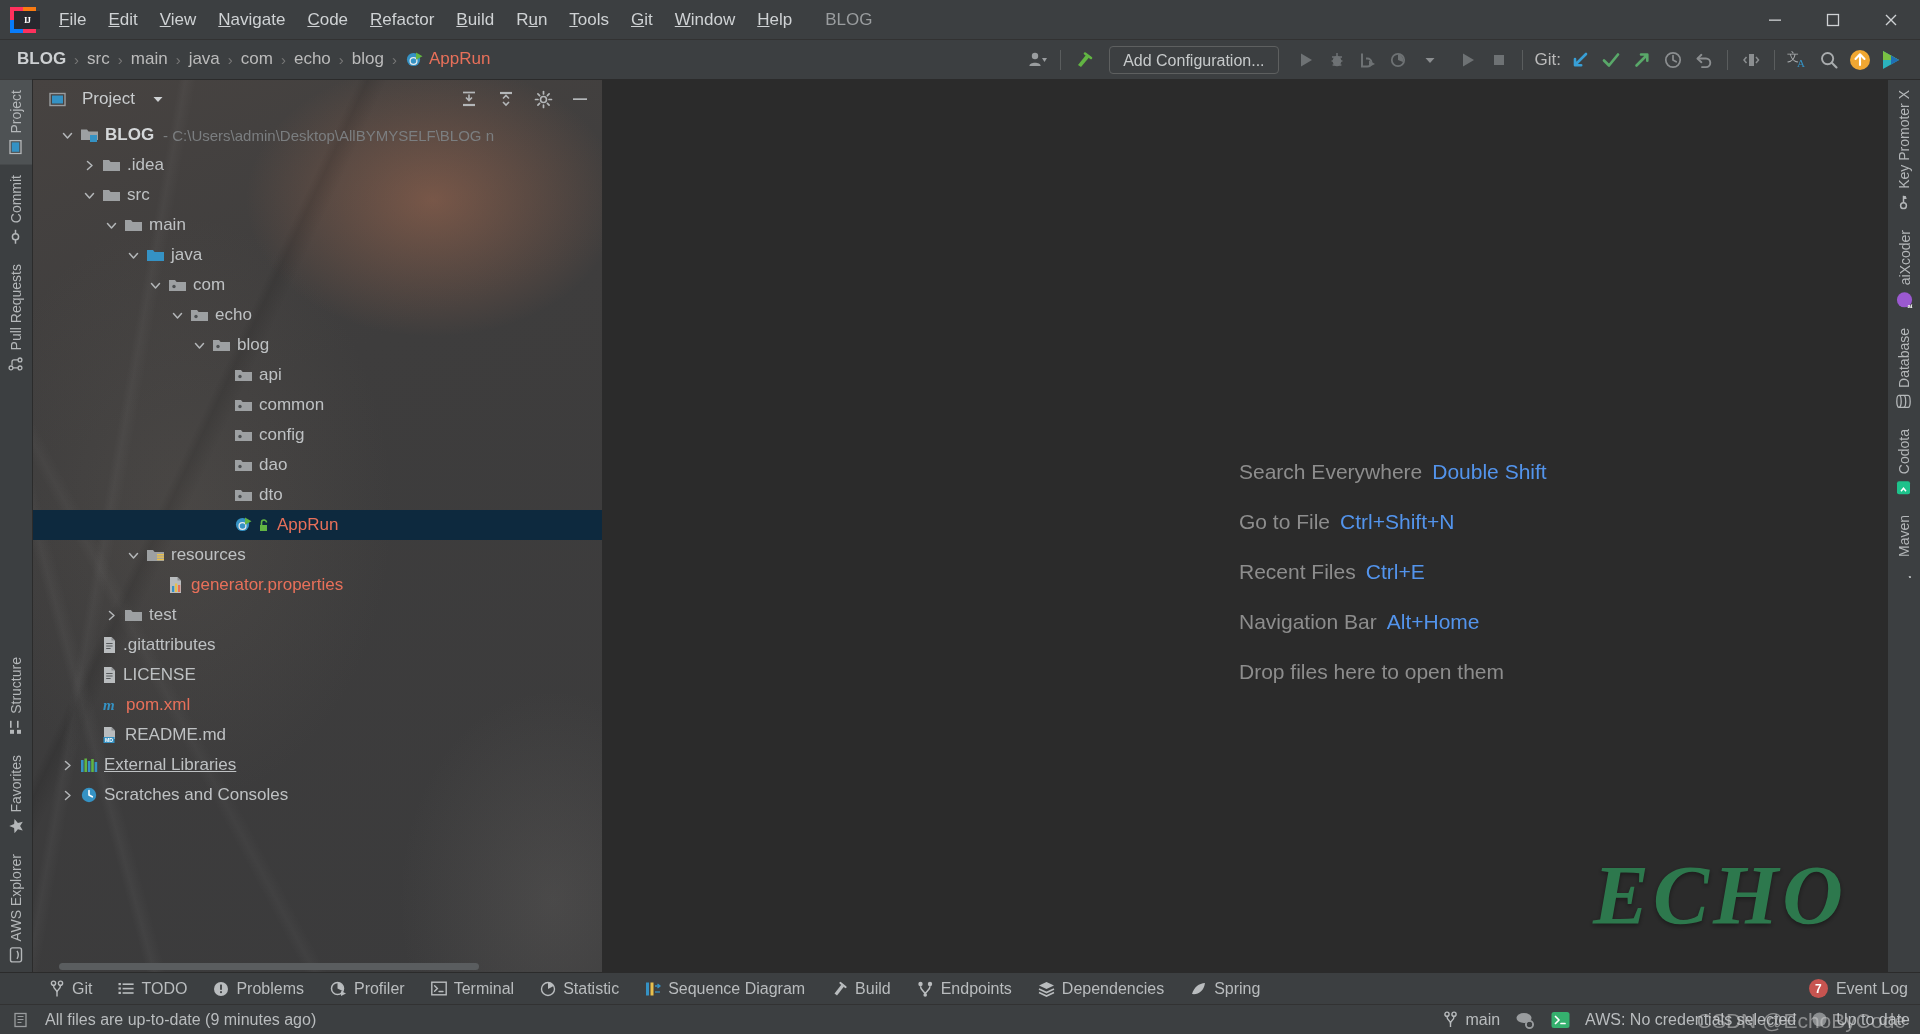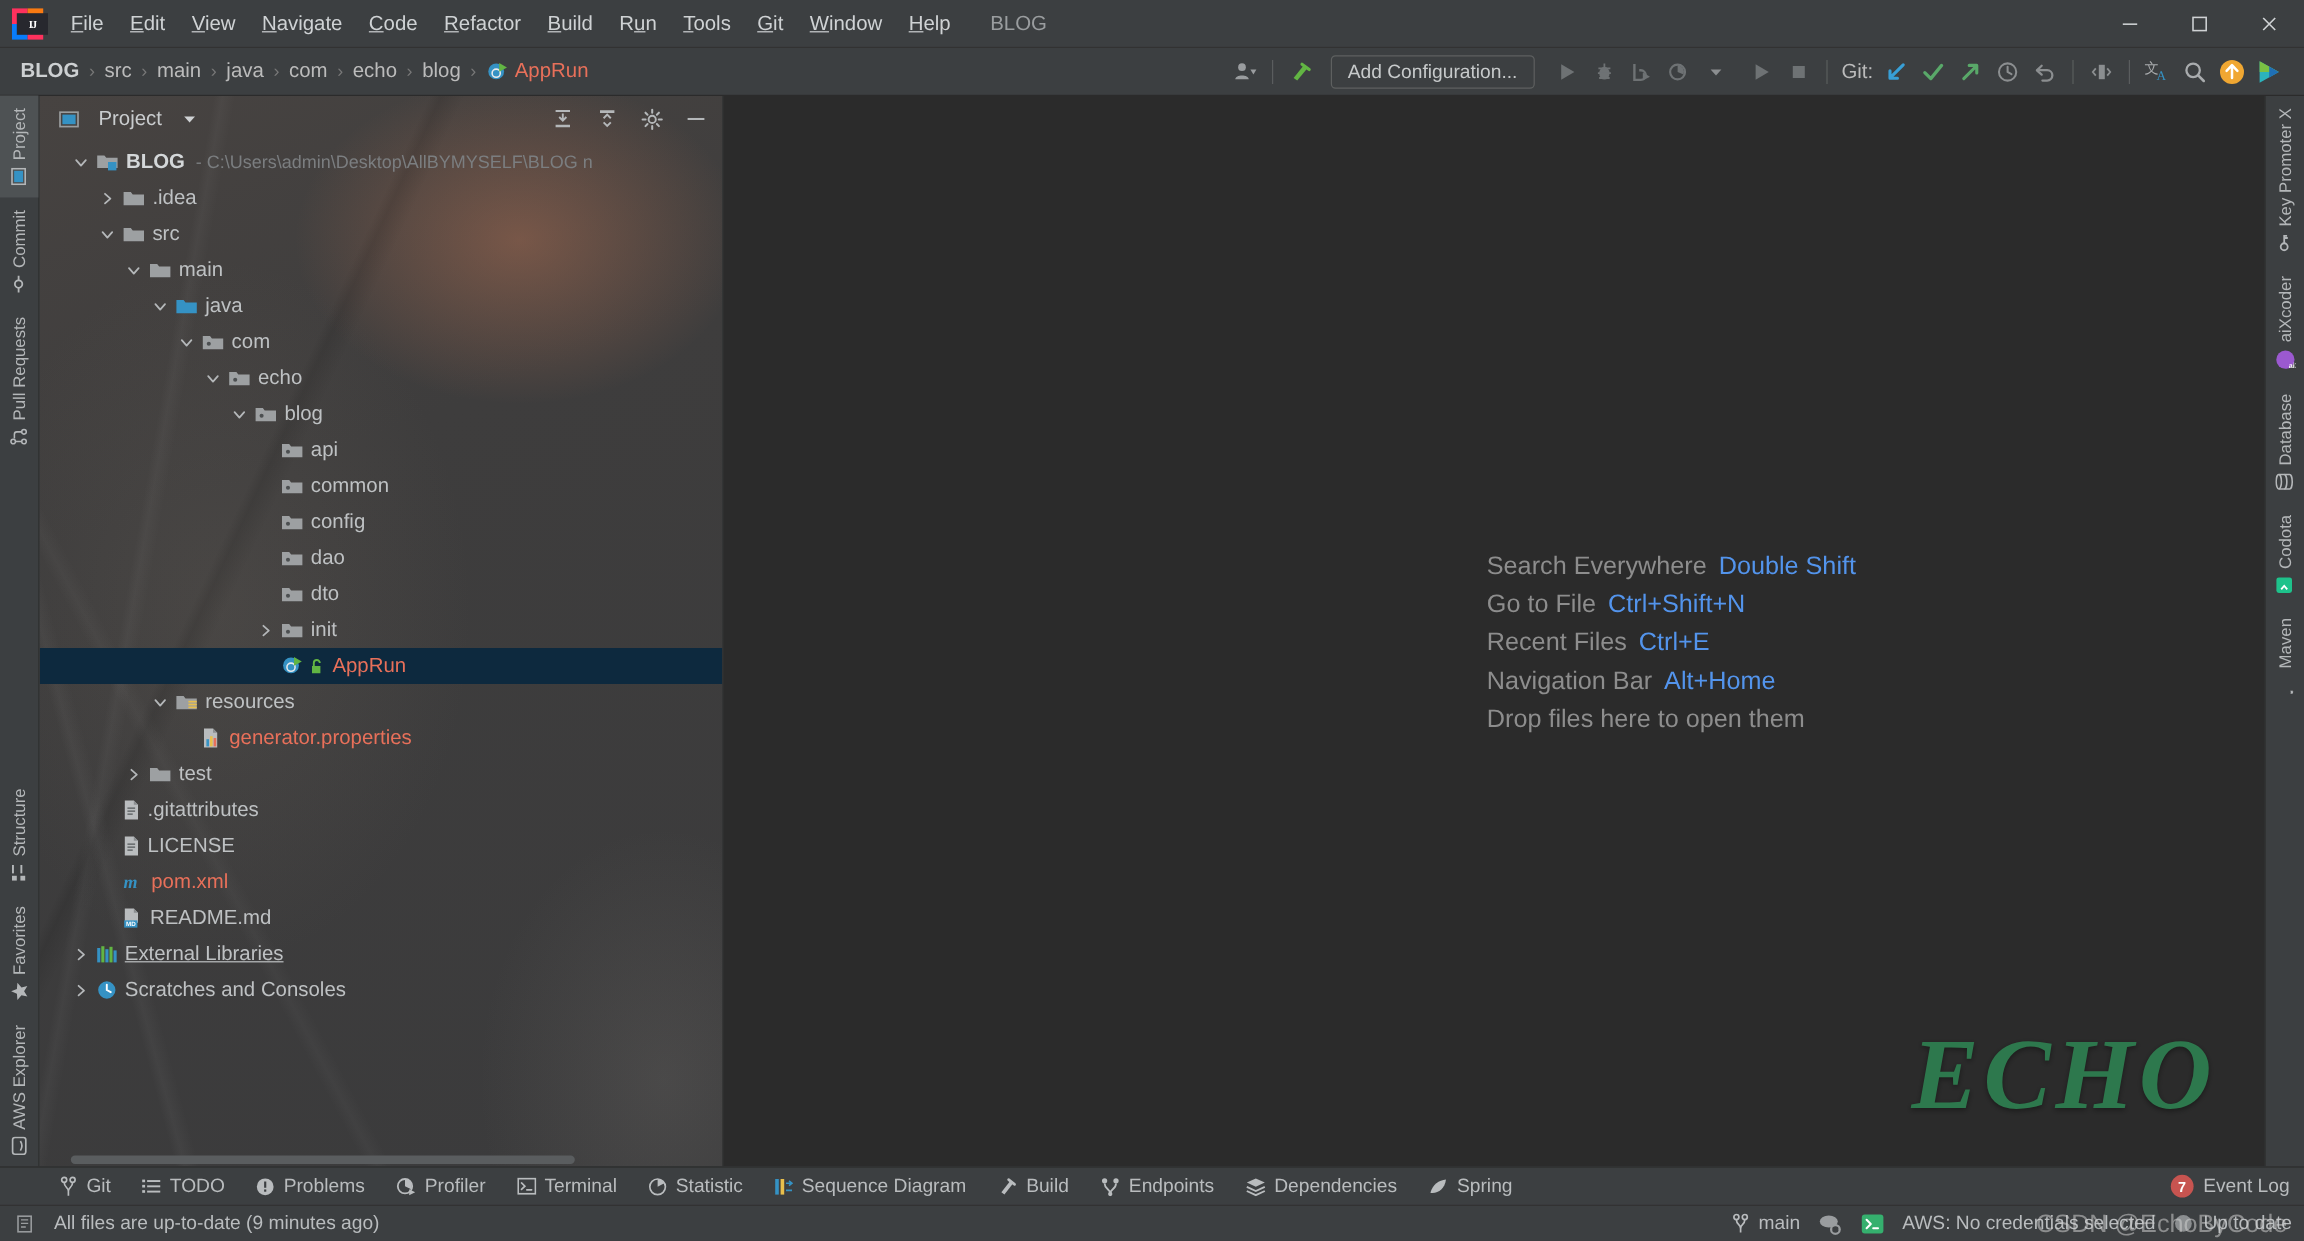--- a/index.html
+++ b/index.html
@@ -142,21 +142,21 @@
   .path { font-size: 15px; color: #7b7e80; margin-left: 9px; }
 
   .hscroll {
     position: relative; height: 12px; padding: 0 12px 0 26px; display: flex; align-items: center;
   }
   .hscroll .bar { height: 7px; width: 420px; background: #5a5d5f; border-radius: 4px; }
 
   
   .editor { flex: 1; position: relative; background: #2b2b2b; overflow: hidden; }
   .hints {
-    position: absolute; left: 636px; top: 380px; display: flex; flex-direction: column; gap: 8px;
+    position: absolute; left: 636px; top: 380px; display: flex; flex-direction: column; gap: 26px;
   }
   .hint { font-size: 21px; color: #8d8d8d; white-space: nowrap; }
   .hint .k { color: #5394ec; margin-left: 10px; }
   .echo-wm {
     position: absolute; right: 40px; bottom: 28px;
     font-family: "Liberation Serif", serif; font-style: italic; font-weight: bold;
     font-size: 84px; color: #2e7d4f; letter-spacing: 4px; opacity: 0.95;
     text-shadow: 0 2px 4px rgba(0,0,0,0.4);
   }
 
@@ -677,34 +677,20 @@
               </svg>
             </span>
             <span class="ico" style="width: auto; flex: 0 0 auto; margin-left: 5px;">
               <svg width="19" height="16" viewBox="0 0 19 16">
                 <path d="M1 3 h6 l1.6 2 H18 v9 H1 Z" fill="#9da0a2"></path>
                 <circle cx="6" cy="9.5" r="1.7" fill="#4c4f51"></circle>
               </svg>
             </span>
             <span class="lbl">dto</span>
           </div>
-          <div class="row" style="padding-left: 180px;">
-            <span class="arrow">
-              <svg width="13" height="13" viewBox="0 0 13 13">
-                <path d="M4.5 2.5 L9 6.5 L4.5 10.5" stroke="#b4b7b9" stroke-width="1.5" fill="none" stroke-linecap="round" stroke-linejoin="round"></path>
-              </svg>
-            </span>
-            <span class="ico" style="width: auto; flex: 0 0 auto; margin-left: 5px;">
-              <svg width="19" height="16" viewBox="0 0 19 16">
-                <path d="M1 3 h6 l1.6 2 H18 v9 H1 Z" fill="#9da0a2"></path>
-                <circle cx="6" cy="9.5" r="1.7" fill="#4c4f51"></circle>
-              </svg>
-            </span>
-            <span class="lbl">init</span>
-          </div>
           <div class="row selected" style="padding-left: 180px;">
             <span class="arrow none">
               <svg width="13" height="13" viewBox="0 0 13 13">
                 <path d="M4.5 2.5 L9 6.5 L4.5 10.5" stroke="#b4b7b9" stroke-width="1.5" fill="none" stroke-linecap="round" stroke-linejoin="round"></path>
               </svg>
             </span>
             <span class="ico" style="width: auto; flex: 0 0 auto; margin-left: 5px;">
               <svg width="19" height="19" viewBox="0 0 19 19">
                 <circle cx="8.5" cy="8.5" r="6.6" fill="#3592c4"></circle>
                 <circle cx="8.5" cy="10" r="3.4" fill="none" stroke="#e8eaec" stroke-width="1.3"></circle>

